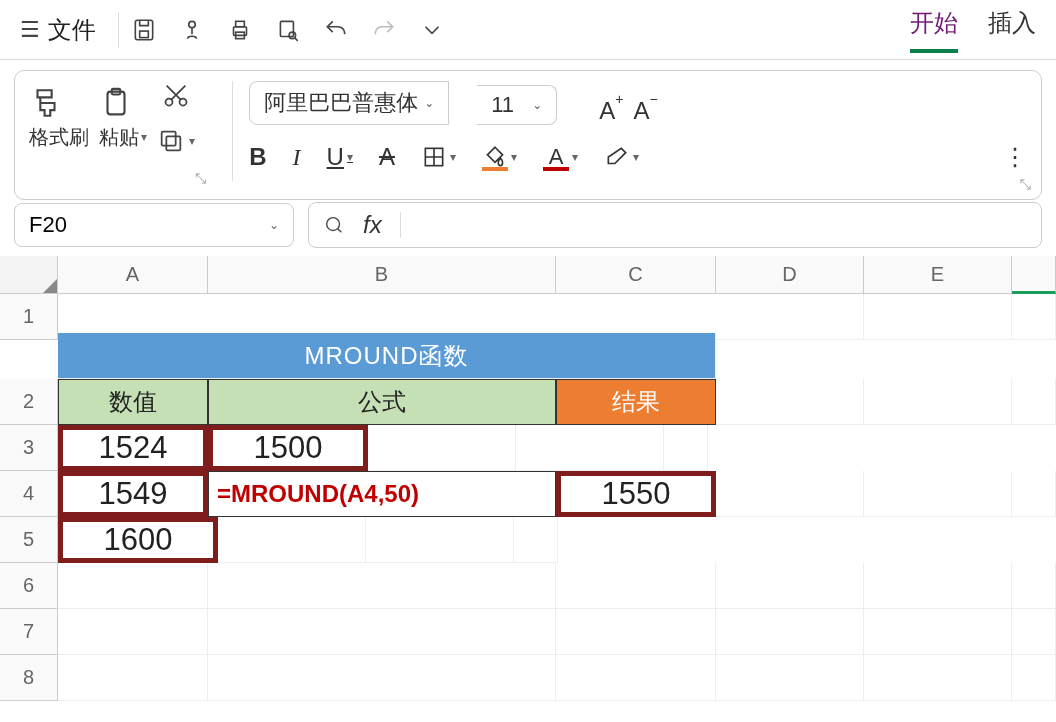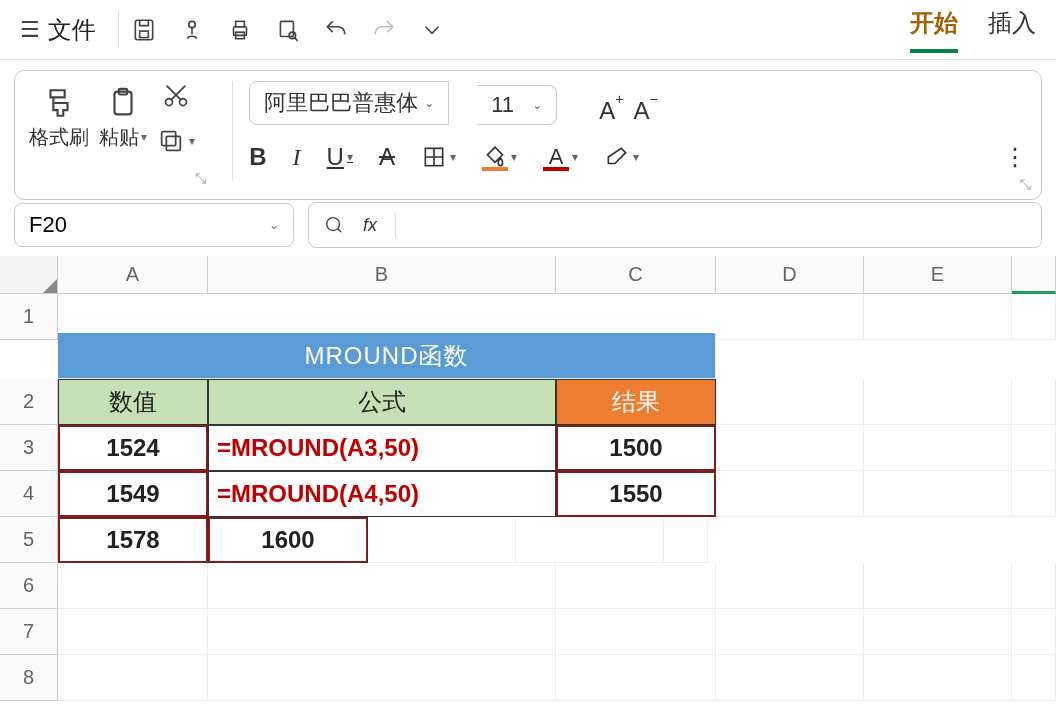--- a/index.html
+++ b/index.html
@@ -9,28 +9,28 @@
 .topbar { display:flex; align-items:center; height:60px; padding:0 20px; border-bottom:1px solid #e0e0e0; }
 .hamburger { font-size:22px; color:#444; margin-right:8px; }
 .file-menu { font-size:24px; color:#222; margin-right:10px; }
 .divider-v { width:1px; height:36px; background:#ddd; margin:0 12px; }
 .top-icons { display:flex; align-items:center; gap:22px; }
 .top-icon { color:#444; display:flex; align-items:center; justify-content:center; }
 .top-icon svg { width:26px; height:26px; stroke:#444; fill:none; stroke-width:1.5; }
 .spacer { flex:1; }
 .tab-group { display:flex; gap:30px; }
 .tab { font-size:24px; color:#333; padding-bottom:10px; }
-.tab.active { color:#a16207; border-bottom:4px solid #0a804a; font-weight:700; }
+.tab.active { color:#701a75; border-bottom:4px solid #0a804a; font-weight:400; }
 
 
 .ribbon-wrap { padding:10px 14px 0 14px; }
 .ribbon { display:flex; align-items:flex-start; border:1px solid #ccc; border-radius:10px; padding:10px 14px 6px 14px; position:relative; min-height:130px; gap:6px; }
 .rgroup { display:flex; flex-direction:column; align-items:center; gap:2px; }
 .rgroup-row { display:flex; align-items:center; gap:10px; }
-.rbig { display:flex; flex-direction:column; align-items:center; gap:4px; color:#333; }
+.rbig { display:flex; flex-direction:column; gap:4px; color:#333; }
 .rbig svg { width:34px; height:34px; stroke:#444; fill:none; stroke-width:1.5; }
 .rlabel { font-size:20px; color:#333; display:flex; align-items:center; gap:2px; }
 .rsmall { display:flex; align-items:center; gap:4px; }
 .rsmall svg { width:28px; height:28px; stroke:#444; fill:none; stroke-width:1.5; }
 .vline { width:1px; height:100px; background:#ddd; margin:0 10px; }
 .caret-down { font-size:12px; color:#666; }
 
 .font-box { display:flex; align-items:flex-end;gap:28px; }
 .font-name { border:1px solid #ccc; border-radius:8px 0 0 8px; padding:6px 14px; font-size:22px; color:#333; min-width:200px; display:flex; align-items:center; justify-content:space-between; }
 .font-size { border:1px solid #ccc; border-left:0; border-radius:0 8px 8px 0; padding:6px 14px; font-size:22px; color:#333; min-width:80px; display:flex; align-items:center; justify-content:space-between; }
@@ -43,35 +43,35 @@
 .under-color { height:4px; width:26px; margin-top:-3px; }
 
 
 .corner { position:absolute; bottom:6px; right:10px; font-size:14px; color:#999; }
 
 
 .namerow { display:flex; align-items:center; height:50px; padding:8px 14px; gap:14px;text-align:center; }
 .namebox { border:1px solid #ccc; border-radius:8px; padding:8px 14px; font-size:22px; display:flex; align-items:center; justify-content:space-between; width:280px; }
 .fx-box { border:1px solid #ccc; border-radius:8px; padding:8px 14px; display:flex; align-items:center; gap:18px; flex:1; height:46px; }
 .fx-box svg { width:22px; height:22px; stroke:#444; fill:none; stroke-width:1.5; }
-.fx-label { font-style:italic; font-size:18px; color:#333; }
+.fx-label { font-style:italic; font-size:24px; color:#333; }
 
 
 .grid { position:relative; margin-top:6px; }
 .corner-cell { width:58px; height:38px; border-right:1px solid #ccc; border-bottom:1px solid #ccc; background:#f3f3f3; display:flex; align-items:flex-end; justify-content:flex-end; }
 .corner-cell svg { width:14px; height:14px; fill:#888; }
 .colheads { display:flex; }
 .colhead { border-right:1px solid #ccc; border-bottom:1px solid #ccc; background:#fafafa; display:flex; align-items:center; justify-content:center; font-size:20px; color:#666; height:38px; }
 .row { display:flex; }
 .rowhead { width:58px; border-right:1px solid #ccc; border-bottom:1px solid #ccc; background:#fafafa; display:flex; align-items:center; justify-content:center; font-size:20px; color:#666; }
 .cell { border-right:1px solid #eee; border-bottom:1px solid #eee; display:flex; align-items:center; font-size:22px; height:46px; color:#222; }
 .title-cell { background:#5b9bd5; color:#fff; font-size:24px; justify-content:center; font-weight:500; letter-spacing:1px;margin-top:39px; }
 .hdr-green { background:#c5e0b4; justify-content:center; font-size:24px; border:1px solid #333; }
 .hdr-orange { background:#ed7d31; color:#fff; justify-content:center; font-size:24px; font-weight:500; border:1px solid #333; }
-.data-cell { border:2px solid #7f1d1d; justify-content:center; font-size:24px;font-weight:bold; }
+.data-cell { border:5px solid #7f1d1d; justify-content:center; font-size:31px; }
 .formula-cell { border:1px solid #333; justify-content:flex-start; padding-left:8px; font-size:24px; color:#c00000; font-weight:bold; }
 .colA { width:150px; }
 .colB { width:348px; }
 .colC { width:160px; }
 .colD { width:148px; }
 .colE { width:148px; }
 .colF { width:44px; }
 .selected-col-border { border-bottom:3px solid #1a9e5c; }
 .blank { height:46px; }
 .blank .cell { border-right:1px solid #eee; border-bottom:1px solid #eee; }
@@ -284,38 +284,36 @@
     <div class="cell hdr-green colB">公式</div>
     <div class="cell hdr-orange colC">结果</div>
     <div class="cell colD"></div>
     <div class="cell colE"></div>
     <div class="cell colF"></div>
   </div>
 
   <div class="row">
     <div class="rowhead" style="height:46px">3</div>
     <div class="cell data-cell colA">1524</div>
-    <div class="cell formula-cell colB">=MROUND(A3,50)</div>
     <div class="cell data-cell colC">1500</div>
     <div class="cell colD"></div>
     <div class="cell colE"></div>
     <div class="cell colF"></div>
   </div>
   <div class="row">
     <div class="rowhead" style="height:46px">4</div>
     <div class="cell data-cell colA">1549</div>
     <div class="cell formula-cell colB">=MROUND(A4,50)</div>
     <div class="cell data-cell colC">1550</div>
     <div class="cell colD"></div>
     <div class="cell colE"></div>
     <div class="cell colF"></div>
   </div>
   <div class="row">
     <div class="rowhead" style="height:46px">5</div>
-    <div class="cell data-cell colA">1578</div>
     <div class="cell data-cell colC">1600</div>
     <div class="cell colD"></div>
     <div class="cell colE"></div>
     <div class="cell colF"></div>
   </div>
 
   <div class="row blank">
     <div class="rowhead" style="height:46px">6</div>
     <div class="cell colA"></div>
     <div class="cell colB"></div>

